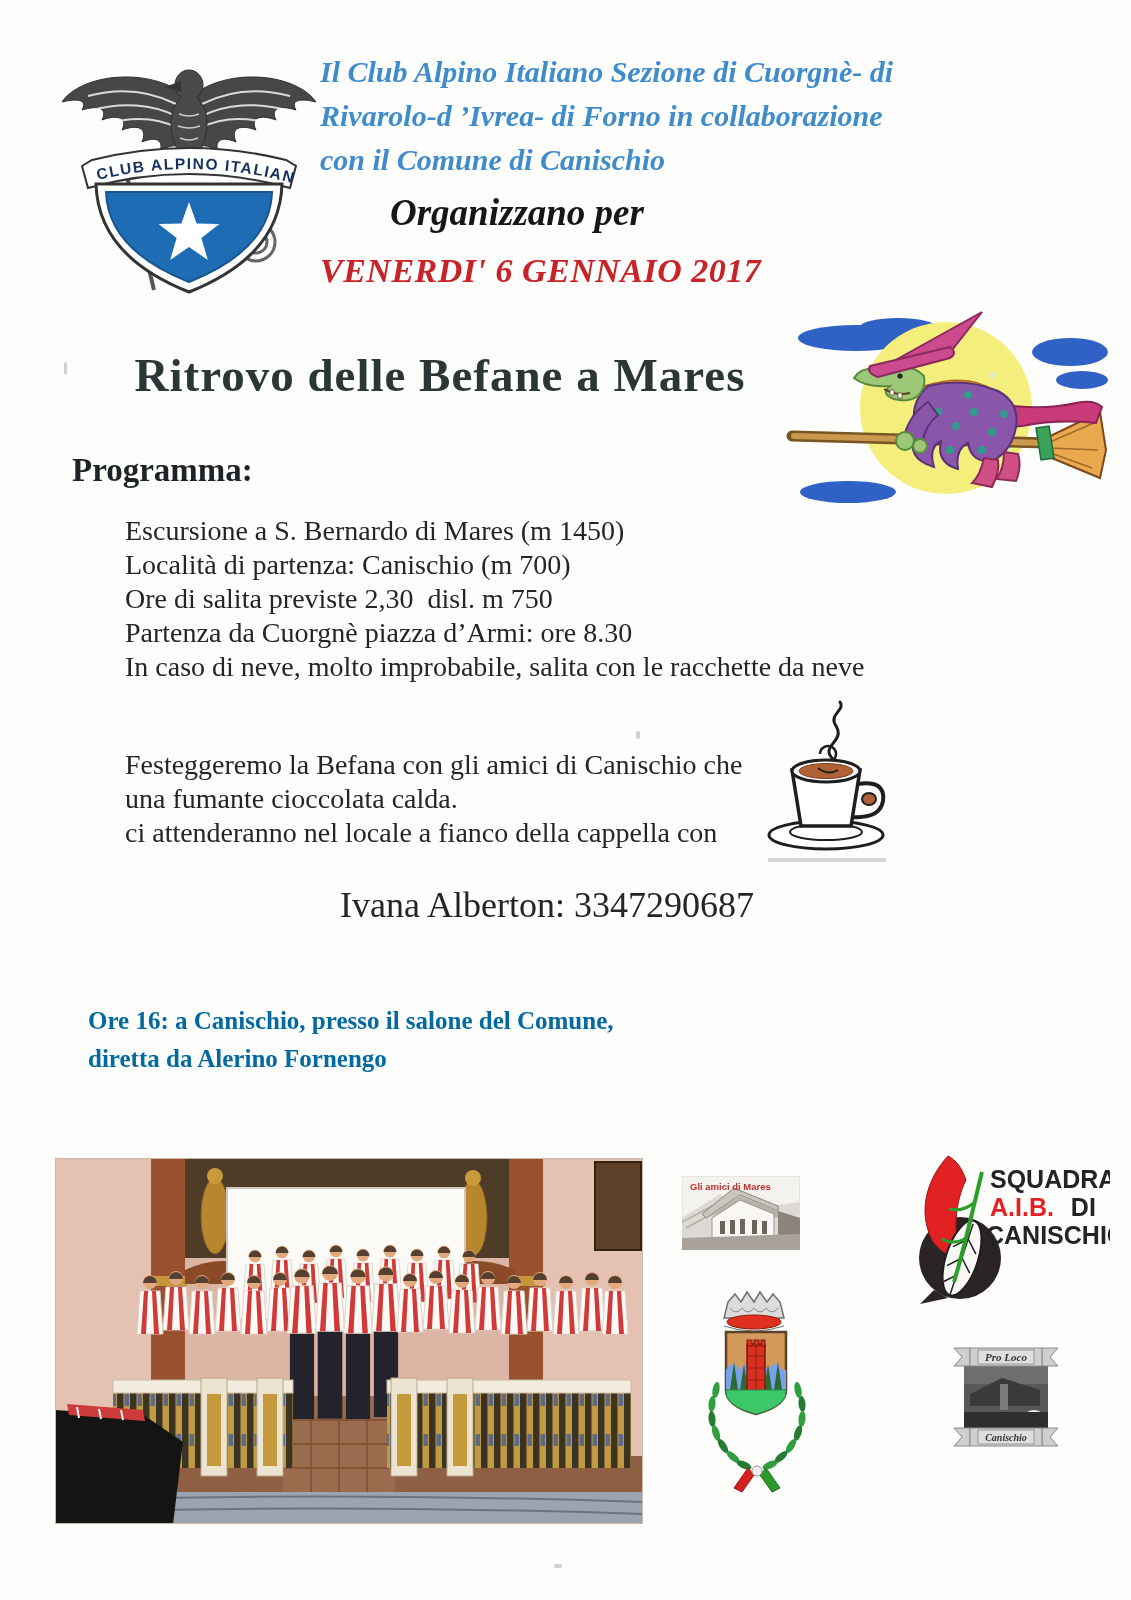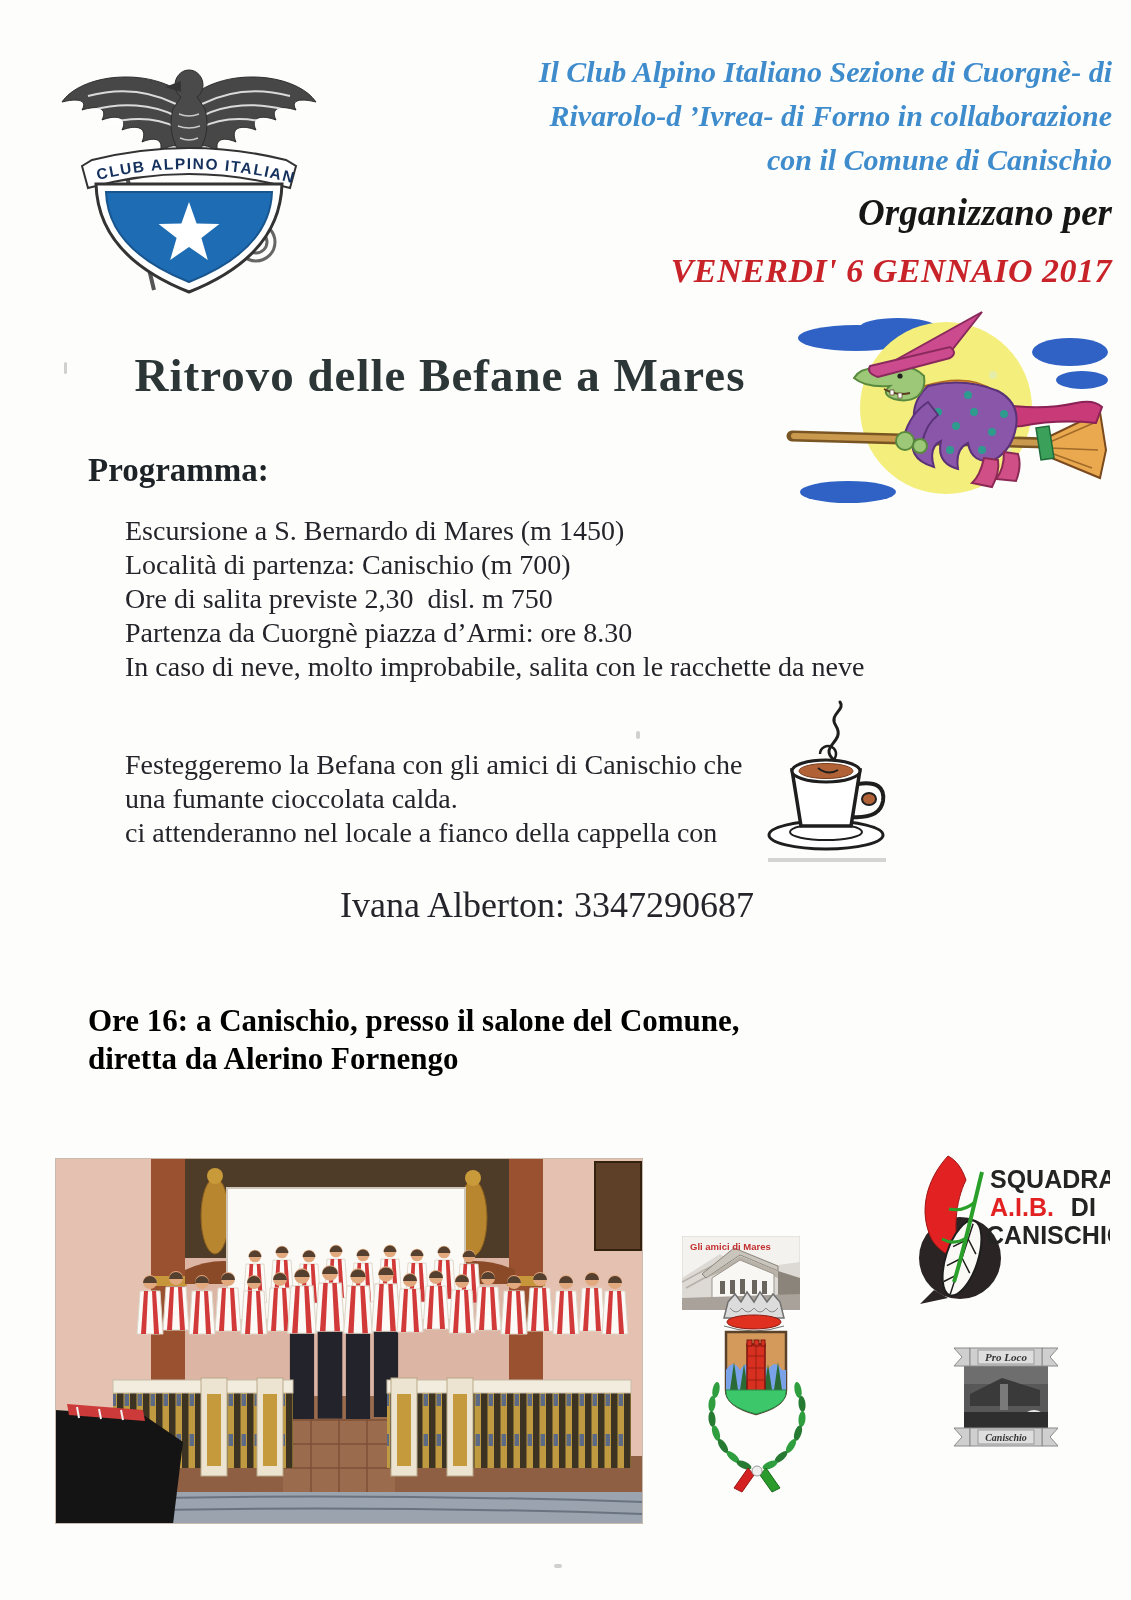--- a/index.html
+++ b/index.html
@@ -1,32 +1,32 @@
 <!DOCTYPE html>
 <html><head>
 <meta charset="utf-8">
 <style>
   html,body{margin:0;padding:0;}
   body{width:1131px;height:1600px;position:relative;background:#fdfdfc;overflow:hidden;
        font-family:"Liberation Serif",serif;color:#24242a;}
   .abs{position:absolute;}
   
-  .hdr{left:320px;top:50px;width:792px;text-align:right;}
+  .hdr{left:320px;top:50px;width:792px;text-align:left;}
   .hdr .orgline{font-size:30px;font-weight:bold;font-style:italic;line-height:44px;color:#3f8ccd;}
   .hdr .organize{font-size:37px;font-weight:bold;font-style:italic;color:#161616;margin-top:9px;padding-left:70px;}
   .hdr .date{font-size:34px;font-weight:bold;font-style:italic;color:#c9232a;margin-top:18px;letter-spacing:.5px;}
   
   .title{left:95px;top:348px;width:690px;text-align:center;font-size:47px;font-weight:bold;
          color:#2c3636;letter-spacing:1px;}
-  .prog-head{left:88px;top:452px;font-size:33px;font-weight:bold;color:#1d2326;}
+  .prog-head{left:72px;top:452px;font-size:33px;font-weight:bold;color:#1d2326;}
   .bodytext{font-size:28px;line-height:34px;color:#24242a;margin-left:37px;}
   .prog-lines{left:88px;top:514px;}
   .celebr{left:88px;top:748px;}
   .ivana{left:340px;top:884px;font-size:36px;color:#24242a;}
-  .concert{left:88px;top:1002px;font-size:31px;font-weight:bold;line-height:38px;color:#000000;}
+  .concert{left:88px;top:1002px;font-size:25px;font-weight:bold;line-height:38px;color:#0369a1;}
   .cup-caption{left:768px;top:858px;width:118px;height:4px;background:#c9c9c9;opacity:.8;}
   .speck{background:#9a9a9a;opacity:.45;border-radius:2px;}
 </style>
 </head>
 <body>
 
 <div class="abs" style="left:58px;top:52px;width:262px;height:248px;">
 <svg width="262" height="248" viewBox="0 0 262 248">
 
   <g fill="#474747" stroke="#2e2e2e" stroke-width="1">
@@ -343,21 +343,21 @@
   <polygon points="12,246 88,252 90,263 14,257" fill="#cc3a3a"></polygon>
   <g stroke="#f2f2f2" stroke-width="2">
         <path d="M22,249 L24,260"></path>
         <path d="M44,251 L46,261"></path>
         <path d="M66,252 L68,262"></path>
       </g>
   <rect x="0" y="0" width="588" height="366" fill="none" stroke="#c9bcae" stroke-width="2"></rect>
 </svg>
 </div>
 
-<div class="abs" style="left:682px;top:1236px;width:118px;height:86px;">
+<div class="abs" style="left:682px;top:1176px;width:118px;height:86px;">
 <svg width="118" height="74" viewBox="0 0 118 74">
   <rect width="118" height="74" fill="#f4f2ef" stroke="#d8d5d0"></rect>
   <path d="M0,42 L38,18 L60,34 L118,26 L118,74 L0,74 Z" fill="#ddd9d4"></path>
   <path d="M0,46 L30,30 M4,52 L26,40" stroke="#b5b0a8" stroke-width="1.5"></path>
   <path d="M20,38 L52,12 L96,30 L96,35 L58,19 L24,42 Z" fill="#c9c4bc" stroke="#8a857c"></path>
   <path d="M24,42 L58,20 L96,35 L96,42 L60,28 Z" fill="#b8b2a8"></path>
   <path d="M30,42 L58,24 L92,38 L92,62 L30,62 Z" fill="#f8f7f4" stroke="#9a958c"></path>
   <g fill="#6a665e">
     <rect x="38" y="45" width="5" height="13"></rect>
         <rect x="48" y="44" width="5" height="14"></rect>

